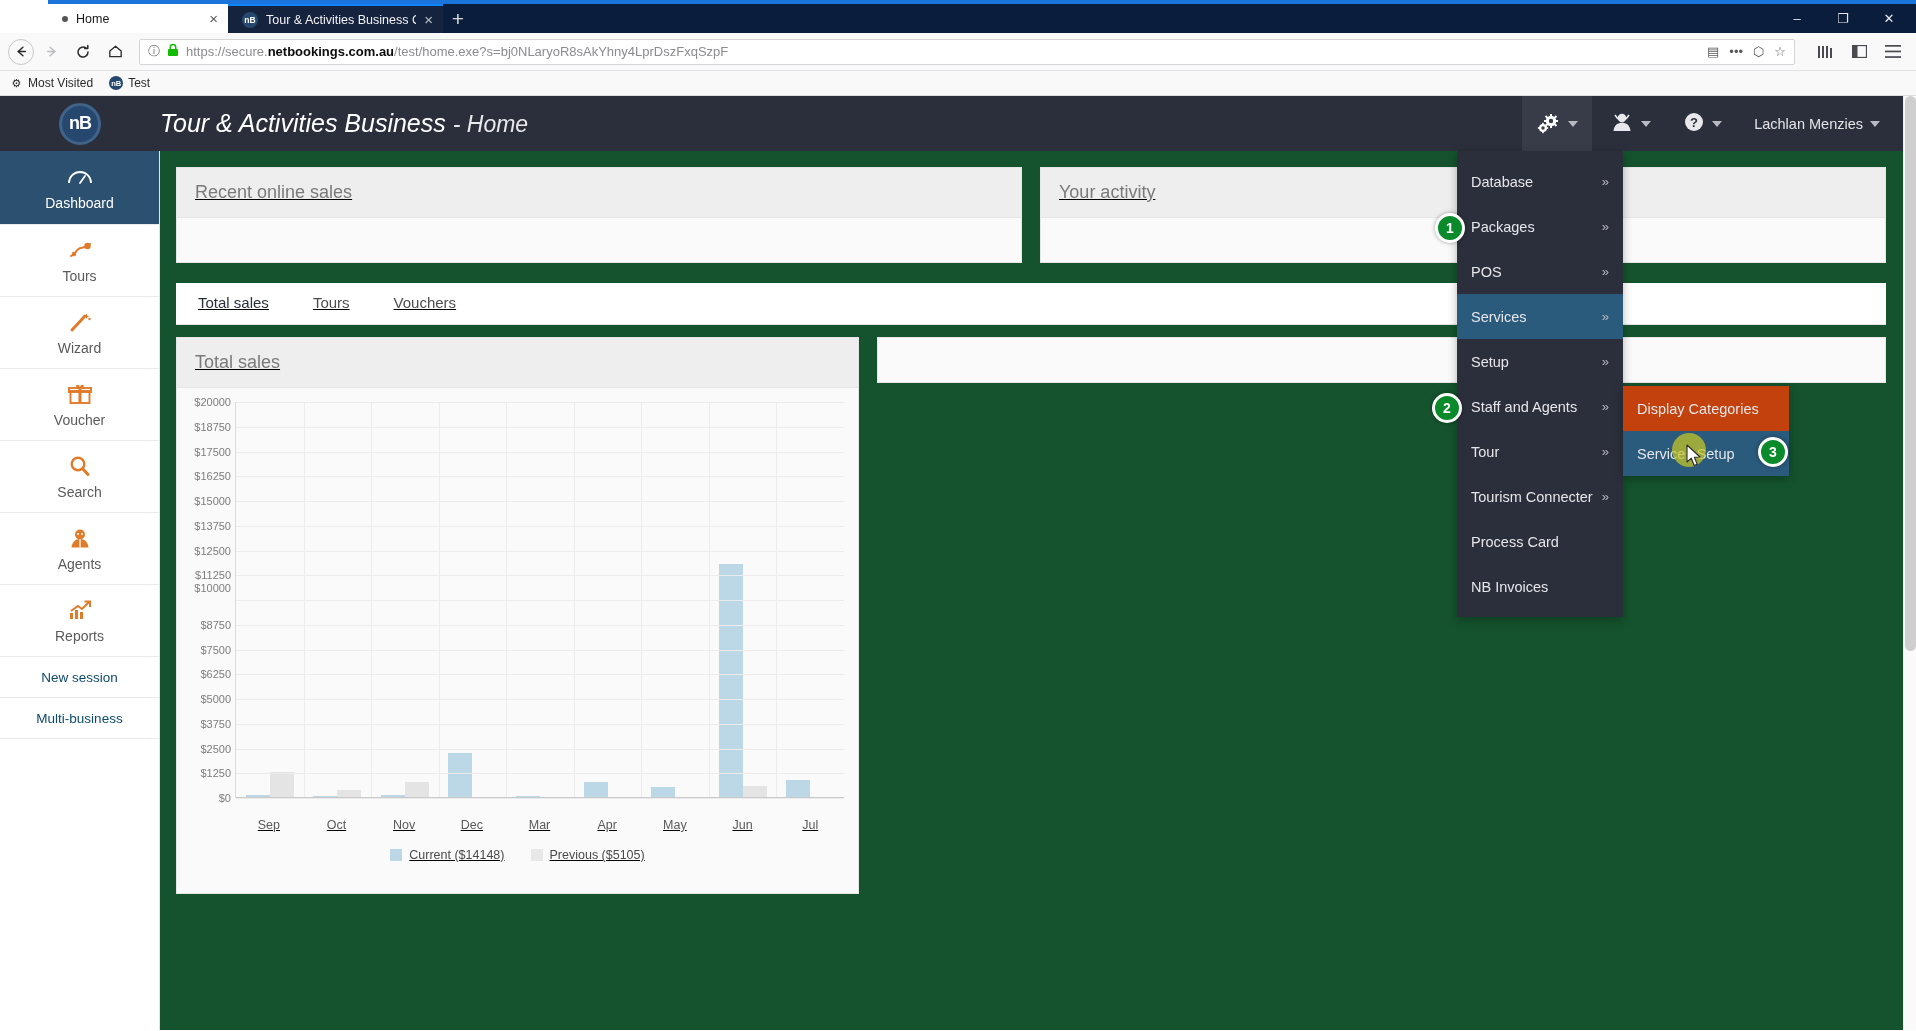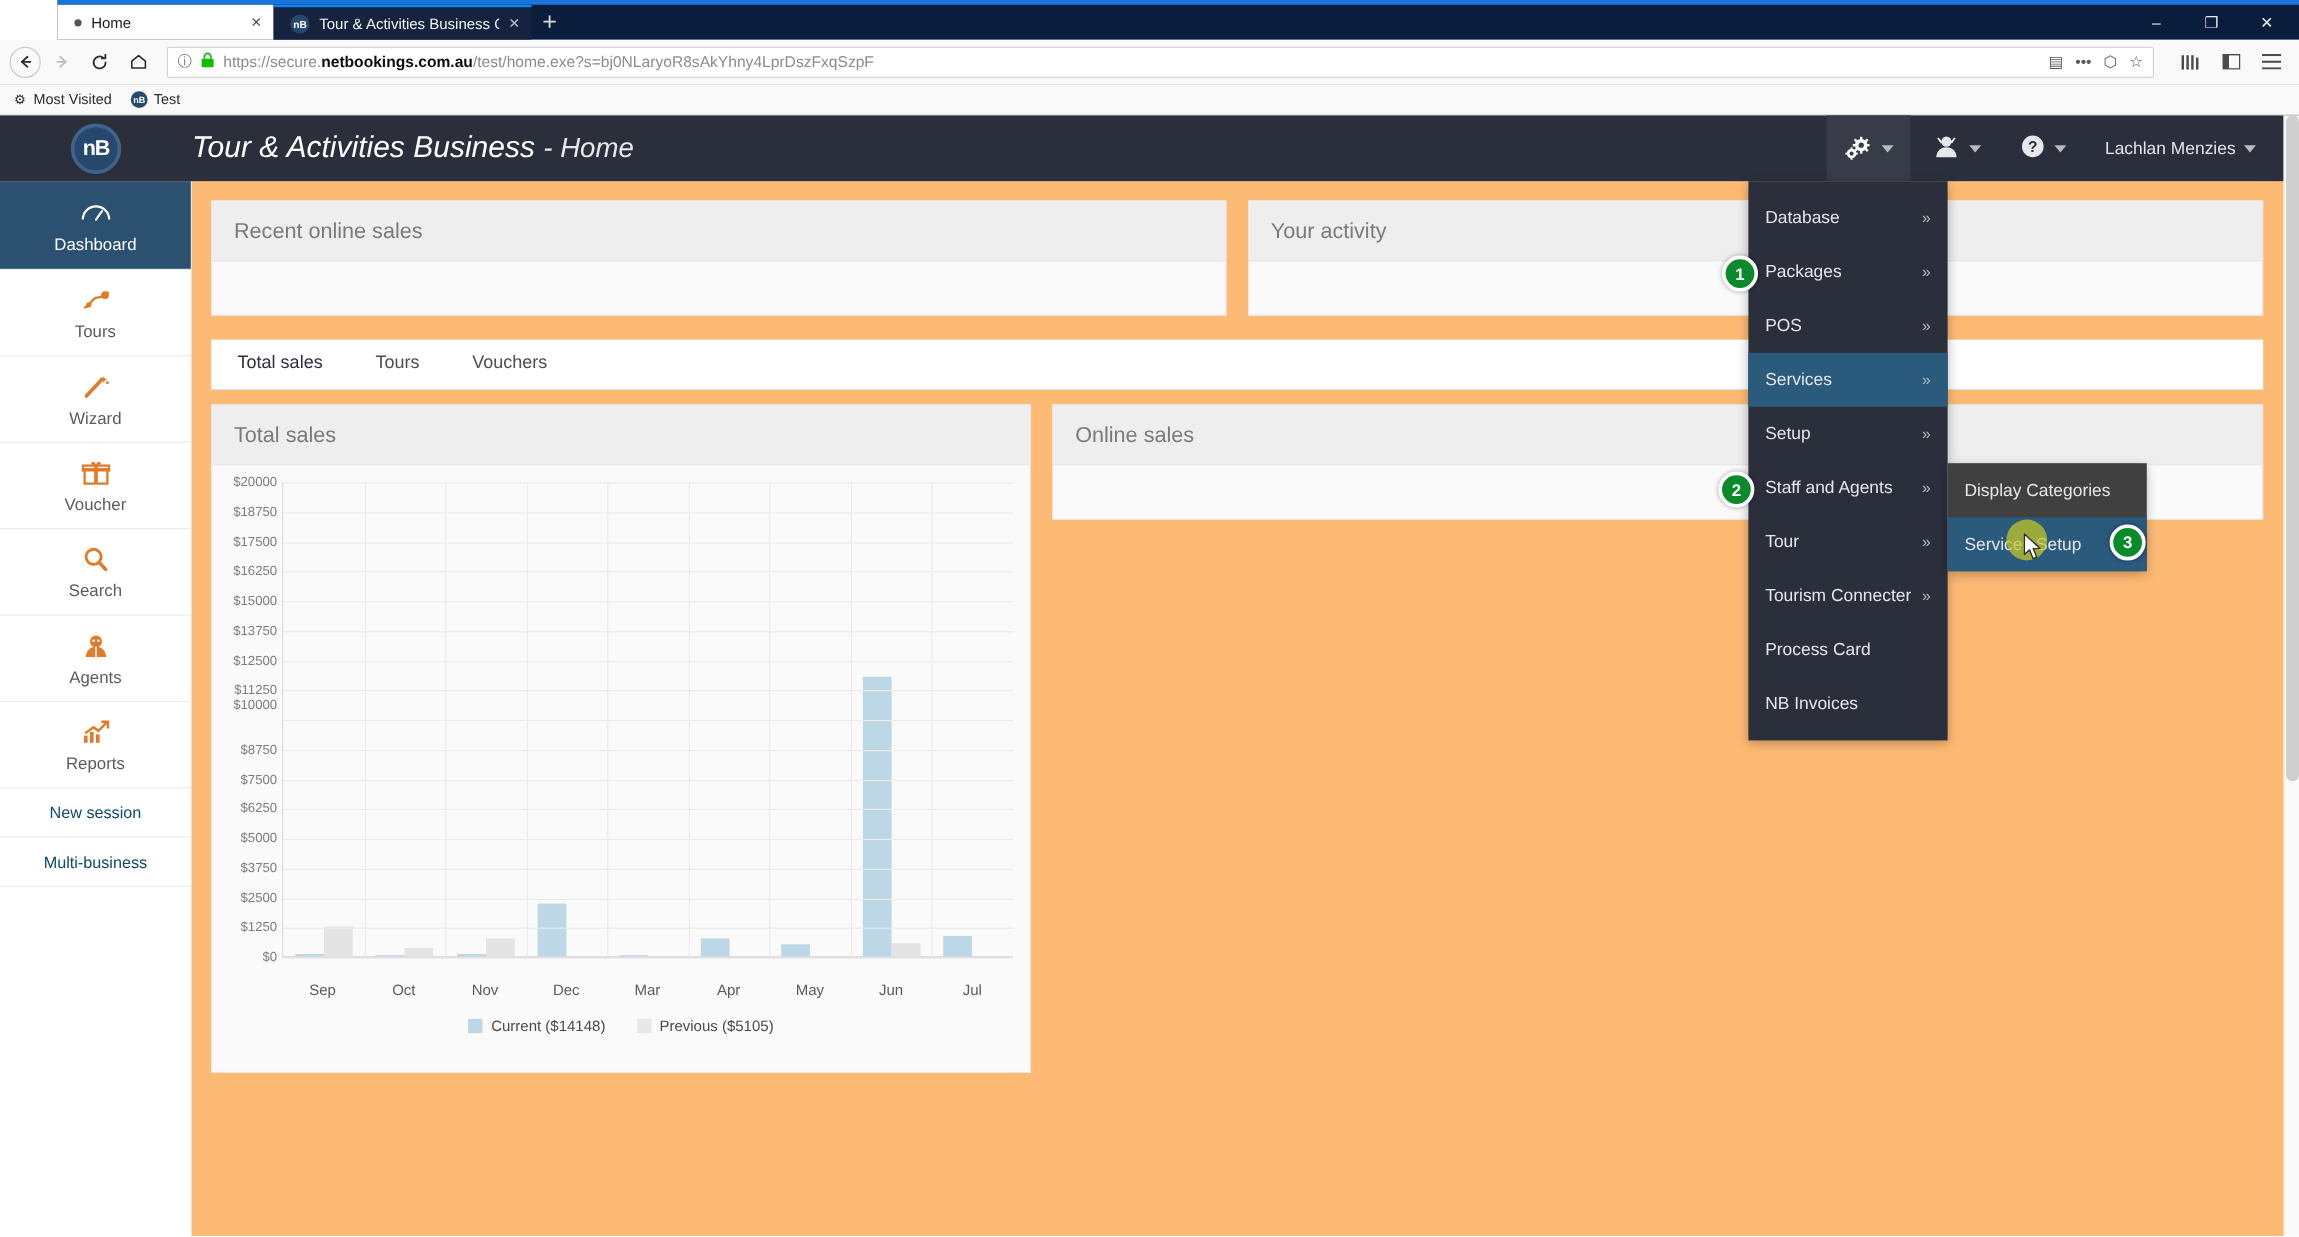--- a/index.html
+++ b/index.html
@@ -122,21 +122,21 @@
     height: 72px; display: flex; flex-direction: column; align-items: center;
     justify-content: center; gap: 5px; font-size: 14px; color: #5b5b5b;
     border-bottom: 1px solid #eaeaea;
   }
   .sb-item.active { background: #2b5070; color: #fff; height: 74px; }
   .sb-item .sb-ico { height: 26px; display:flex; align-items:center; justify-content:center; color:#e07b2a; }
   .sb-item.active .sb-ico { color:#fff; }
   .sb-item.plain { height: 41px; font-size: 13.5px; color:#0c4a6e; }
 
   
-  .content { flex: 1 1 auto; padding: 16px 30px 0 16px; background: #fdba74; position: relative; }
+  .content { flex: 1 1 auto; padding: 16px 30px 0 16px; background: #14532d; position: relative; text-decoration: underline; }
   .panel { background: #fafafa; border: 1px solid #e6e6e6; }
   .panel-hd {
     background: #eeeeee; padding: 14px 18px; font-size: 18px; color: #7a7a7a; font-weight: 400;
     border-bottom: 1px solid #e6e6e6;
   }
   .panel-body { background:#fafafa; }
 
   .top-row { display:flex; gap: 18px; }
   .top-panel { flex: 1 1 0; }
   .top-panel .panel-hd { background: #eeeeee; }
@@ -186,21 +186,21 @@
   }
   .mi {
     height: 45px; display: flex; align-items: center; padding: 0 14px;
     color: #e6e6ea; font-size: 14.5px;
   }
   .mi .arr { margin-left: auto; font-size: 13px; color: #b7b7bd; }
   .mi.hl { background: #2a5a7c; }
 
   .submenu {
     position: absolute; top: 290px; left: 1623px; width: 166px;
-    background: #404040; z-index: 41;
+    background: #c2410c; z-index: 41;
     box-shadow: 0 3px 9px rgba(0,0,0,.28);
   }
   .smi { height: 45px; display: flex; align-items: center; padding: 0 14px; color: #e6e6ea; font-size: 14.5px;}
   .smi.hl { background: #2a5a7c; }
 
   
   .badge {
     position: absolute; width: 30px; height: 30px; border-radius: 50%;
     background: #0a8a2a; border: 3px solid #fff; color: #fff;
     font-size: 14px; font-weight: bold;
@@ -602,21 +602,20 @@
                   </div>
                   <div class="li">
                     <span class="sw" style="background: rgb(232, 232, 232);"></span>
                     <span>Previous ($5105)</span>
                   </div>
                 </div>
             </div>
           </div>
 
           <div class="panel online-panel">
-            <div class="panel-hd">Online sales</div>
             <div class="panel-body"></div>
           </div>
         </div>
 
       </div>
     </div>
 
     <div class="scrollbar-v">
       <div class="scroll-thumb"></div>
     </div>

